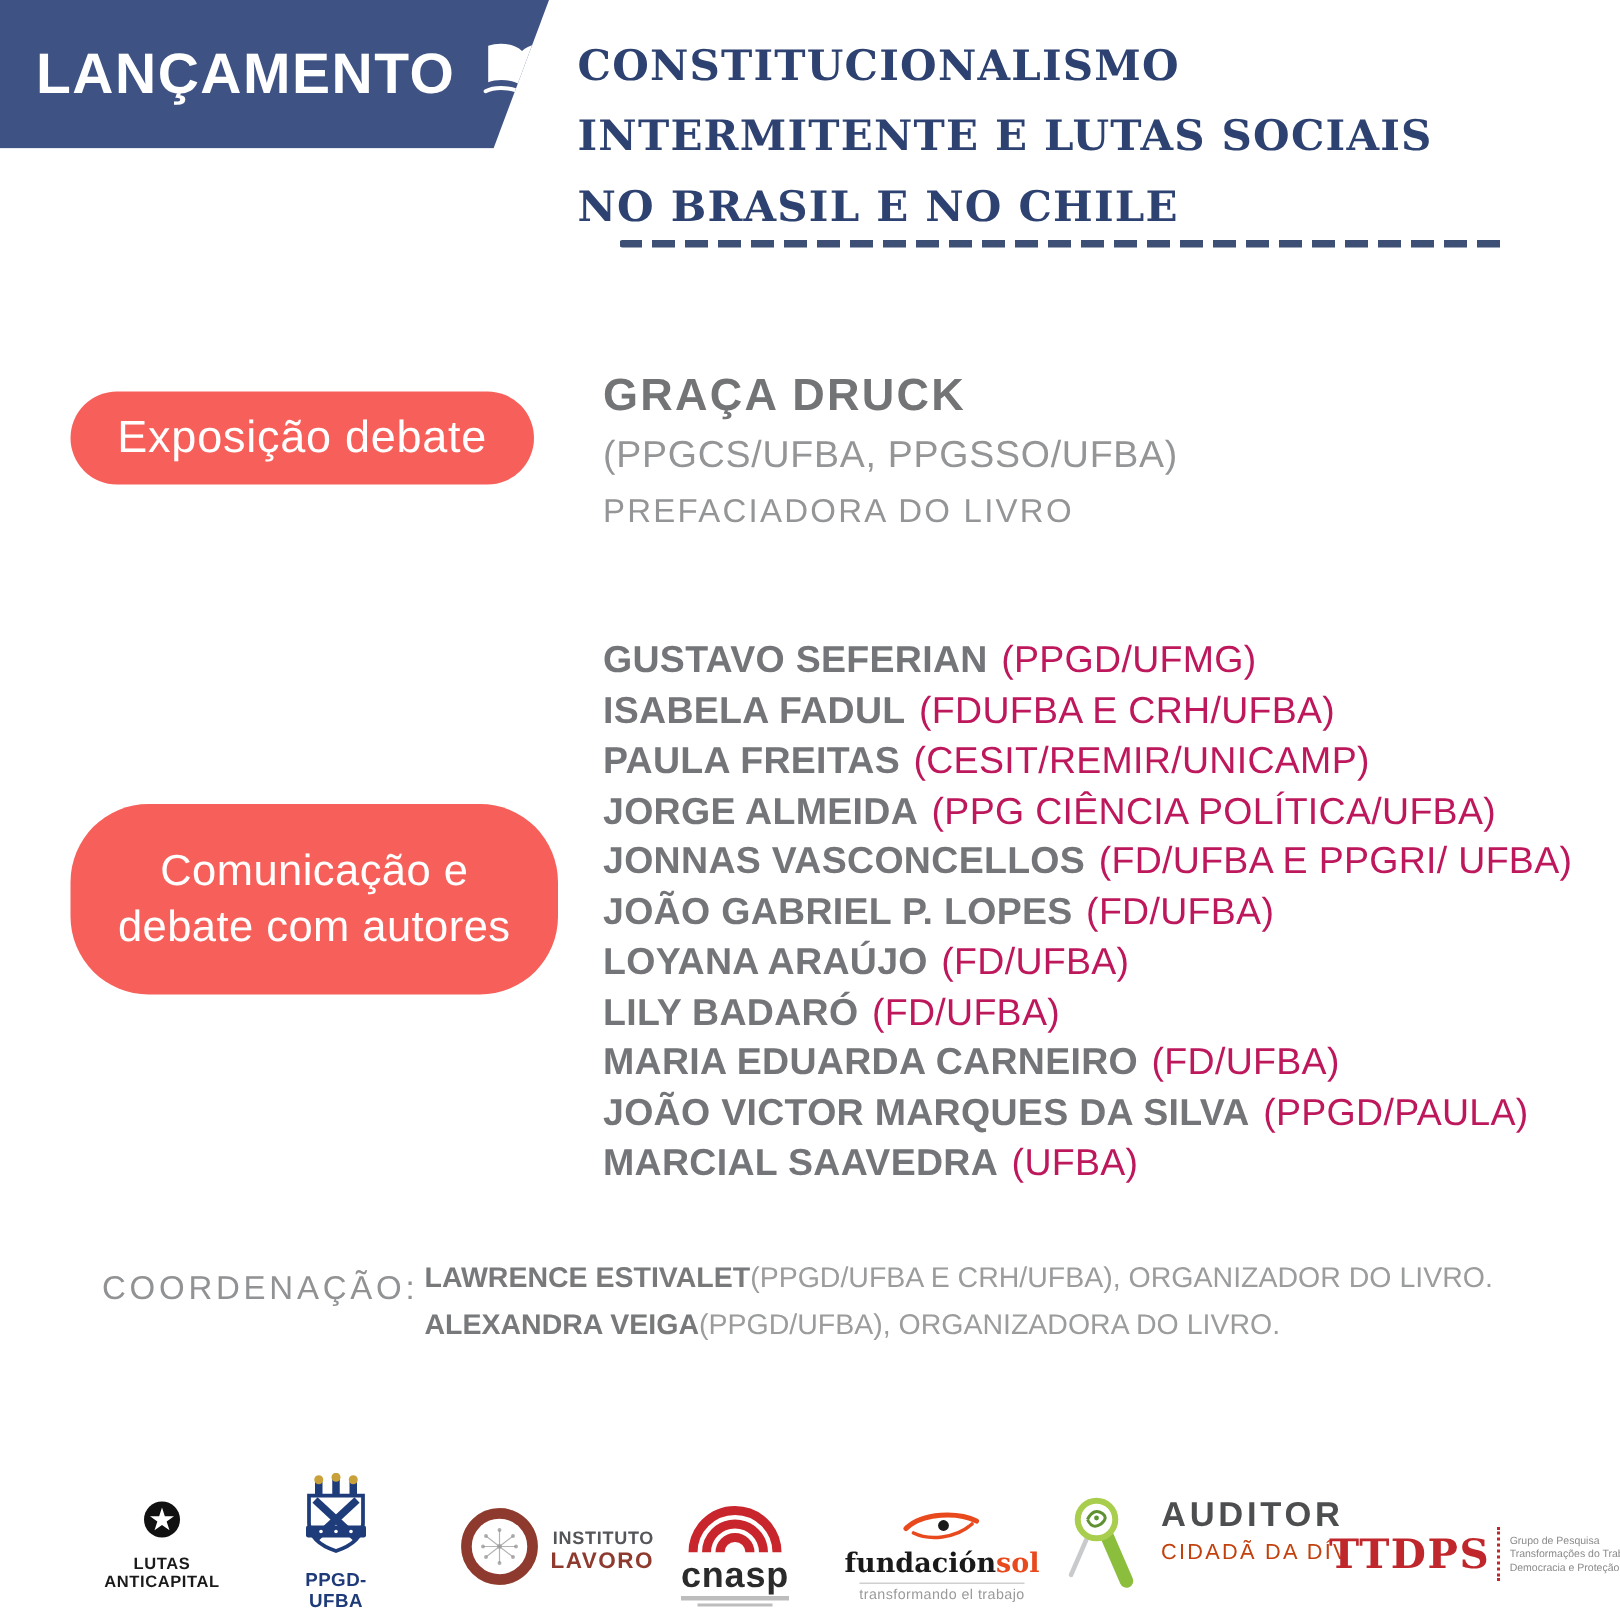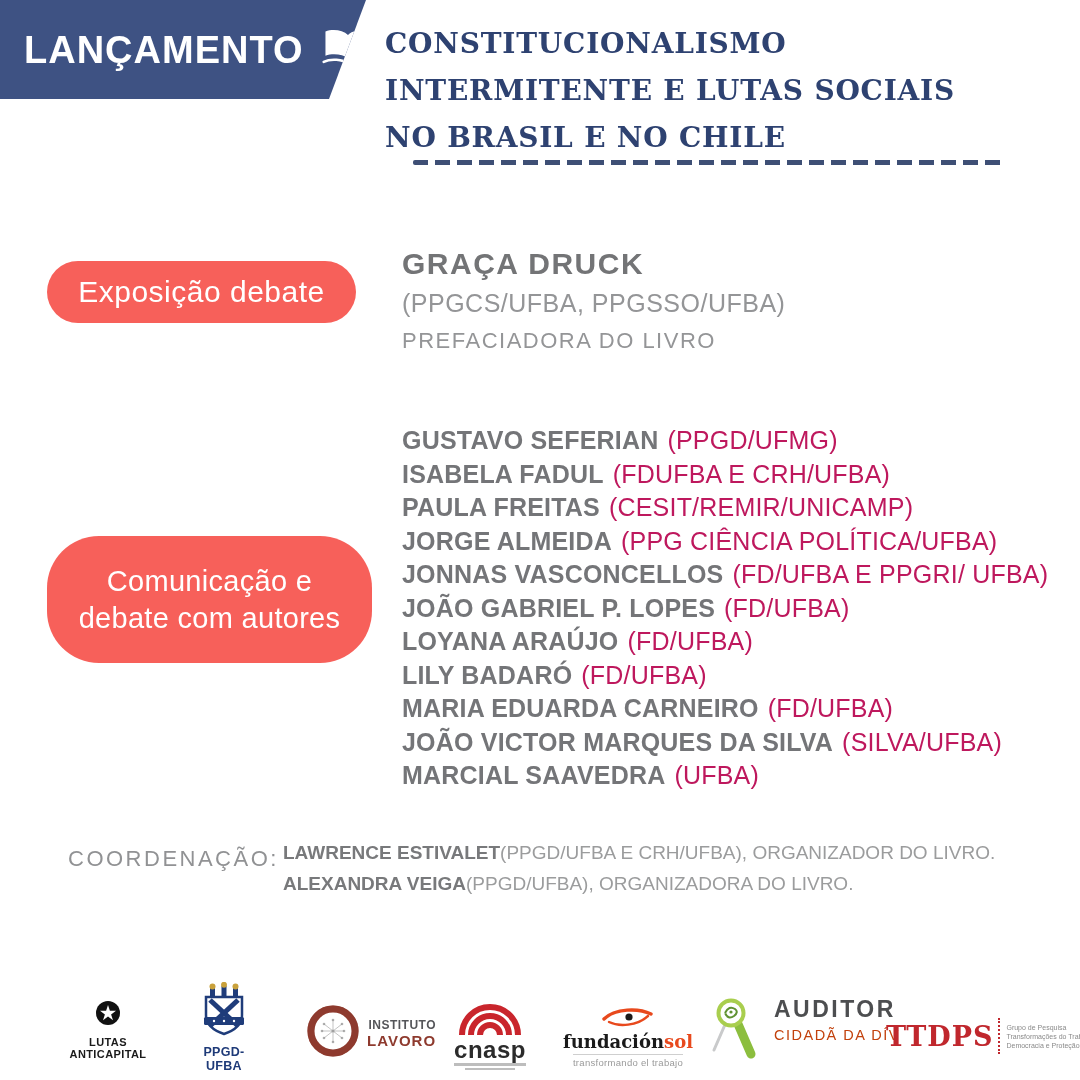--- a/index.html
+++ b/index.html
@@ -143,21 +143,21 @@
     <div class="speaker-row">
         <span class="sp-name">LILY BADARÓ</span>
         <span class="sp-affil">(FD/UFBA)</span>
       </div>
     <div class="speaker-row">
         <span class="sp-name">MARIA EDUARDA CARNEIRO</span>
         <span class="sp-affil">(FD/UFBA)</span>
       </div>
     <div class="speaker-row">
         <span class="sp-name">JOÃO VICTOR MARQUES DA SILVA</span>
-        <span class="sp-affil">(SILVA/UFBA)</span>
+        <span class="sp-affil">(PPGD/PAULA)</span>
       </div>
     <div class="speaker-row">
         <span class="sp-name">MARCIAL SAAVEDRA</span>
         <span class="sp-affil">(UFBA)</span>
       </div>
   </div>
 
   <div class="coord-label">COORDENAÇÃO:</div>
   <div class="coord-lines">
     <div class="coord-line">

